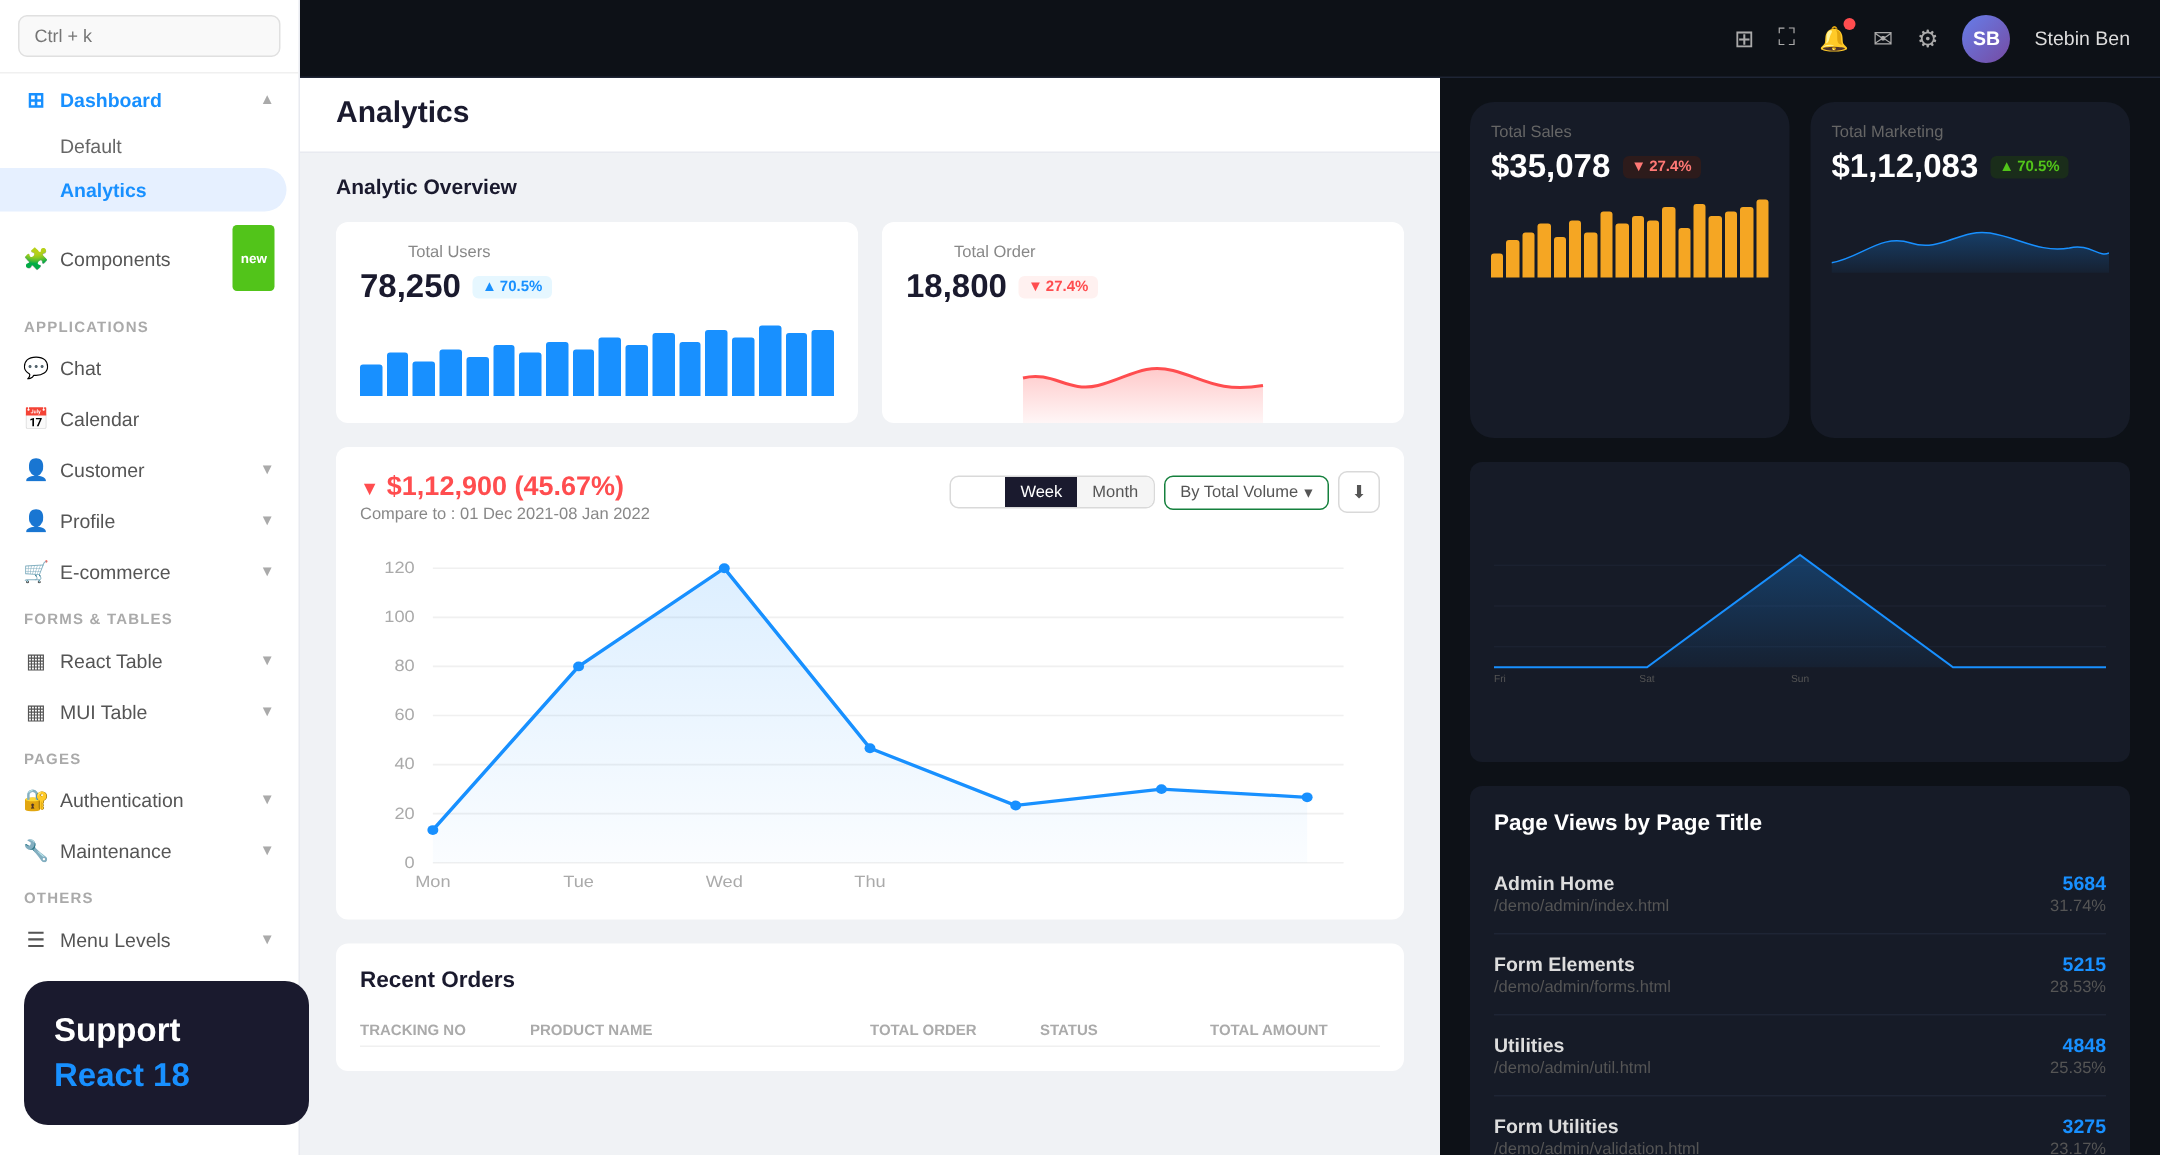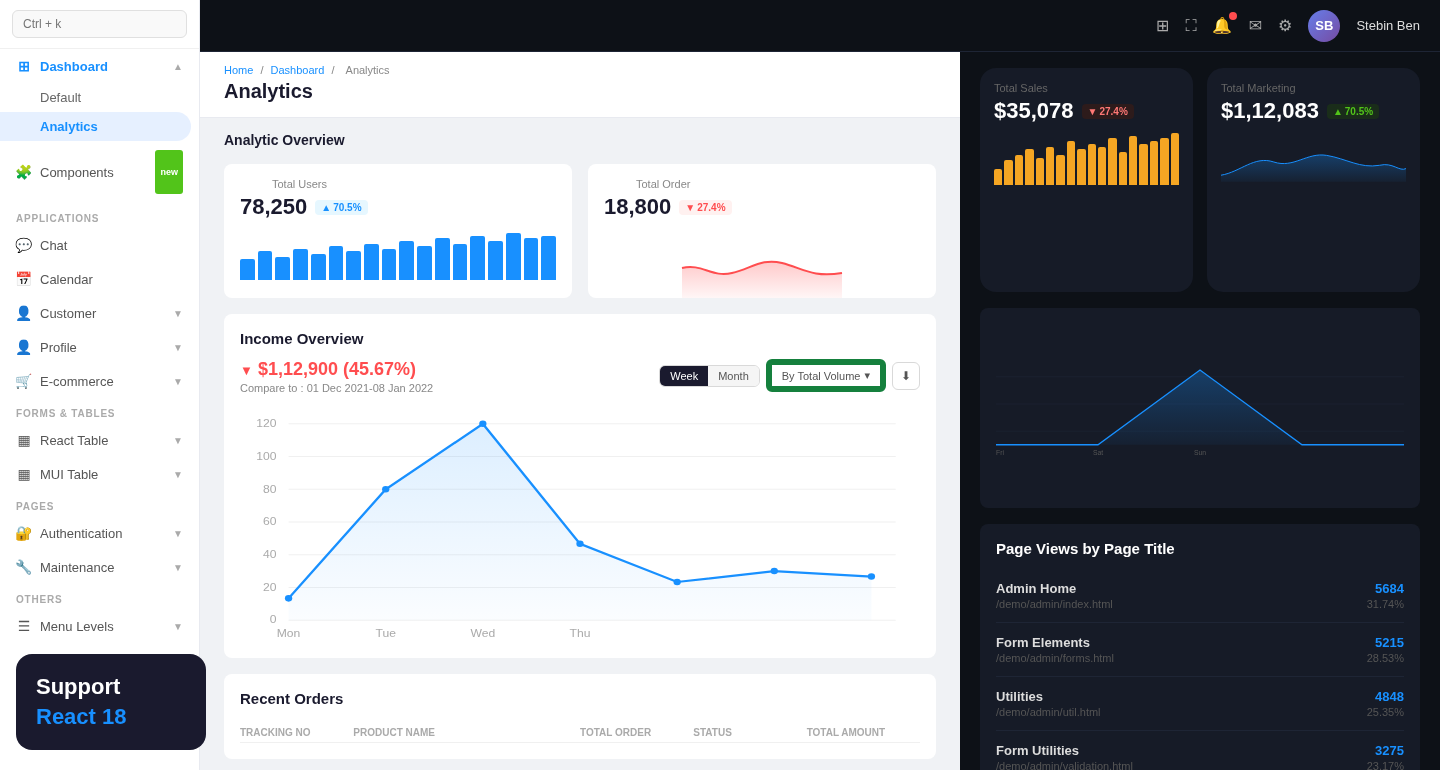--- a/index.html
+++ b/index.html
@@ -194,29 +194,29 @@
       border-radius: 8px;
       margin: 0 24px 16px;
       padding: 16px;
     }
     .section-title { font-size: 15px; font-weight: 600; color: #1a1a2e; margin-bottom: 12px; }
 
     .income-header { display: flex; align-items: flex-start; justify-content: space-between; margin-bottom: 8px; }
     .income-value { font-size: 18px; font-weight: 700; color: #ff4d4f; }
     .income-compare { font-size: 11px; color: #888; margin-top: 2px; }
     .income-controls { display: flex; gap: 6px; align-items: center; }
-    .btn-group { display: flex; border-radius: 6px; overflow: hidden; border: 1px solid #d9d9d9; }
+    .btn-group { display: flex; border-radius: 6px; overflow: hidden; border: 1px solid #d9d9d9; padding-left: 36px; }
     .btn-group button {
       padding: 4px 10px; font-size: 11px; border: none; cursor: pointer;
       background: #f5f5f5; color: #555;
     }
     .btn-select {
       display: flex; align-items: center; gap: 4px;
       padding: 4px 10px; font-size: 11px;
-      border: 6px solid #15803d; border-radius: 6px;
+      border: 1px solid #15803d; border-radius: 6px;
       background: #fff; cursor: pointer; color: #555;
     }
     .btn-download {
       width: 28px; height: 28px;
       border: 1px solid #d9d9d9; border-radius: 6px;
       display: flex; align-items: center; justify-content: center;
       cursor: pointer; background: #fff; color: #555; font-size: 12px;
     }
 
     
@@ -446,27 +446,20 @@
     <div class="user-avatar">
       <span>SB</span>
     </div>
     <span class="user-name">Stebin Ben</span>
   </div>
 
   <div id="content">
 
     <div id="left-panel">
       <div class="page-header">
-        <div class="breadcrumb">
-          <a>Home</a>
-          <span>/</span>
-          <a>Dashboard</a>
-          <span>/</span>
-          <span>Analytics</span>
-        </div>
         <h1 class="page-title">Analytics</h1>
       </div>
 
       <div style="padding: 14px 24px 0; font-size:14px; font-weight:600; color:#1a1a2e;">Analytic Overview</div>
 
       <div class="cards-row">
 
         <div class="stat-card">
           <div class="stat-label">Total Users</div>
           <div class="stat-value-row">
@@ -517,21 +510,20 @@
                 </linearGradient>
               </defs>
               <path d="M0,40 C20,35 30,50 50,45 C70,40 80,30 100,35 C120,40 130,50 160,45 L160,70 L0,70 Z" fill="url(#areaGrad)"></path>
               <path d="M0,40 C20,35 30,50 50,45 C70,40 80,30 100,35 C120,40 130,50 160,45" fill="none" stroke="#ff4d4f" stroke-width="2"></path>
             </svg>
           </div>
         </div>
       </div>
 
       <div class="section-block">
-        <div class="section-title">Income Overview</div>
         <div class="income-header">
           <div>
             <div class="income-value">
               <span style="font-size:13px;">▼</span>
               <span>$1,12,900 (45.67%)</span>
             </div>
             <div class="income-compare">Compare to : 01 Dec 2021-08 Jan 2022</div>
           </div>
           <div class="income-controls">
             <div class="btn-group">

